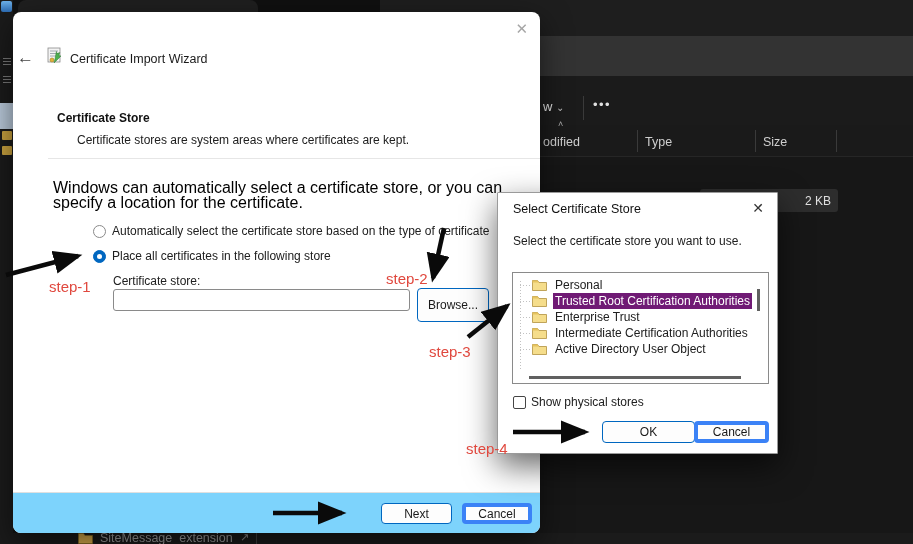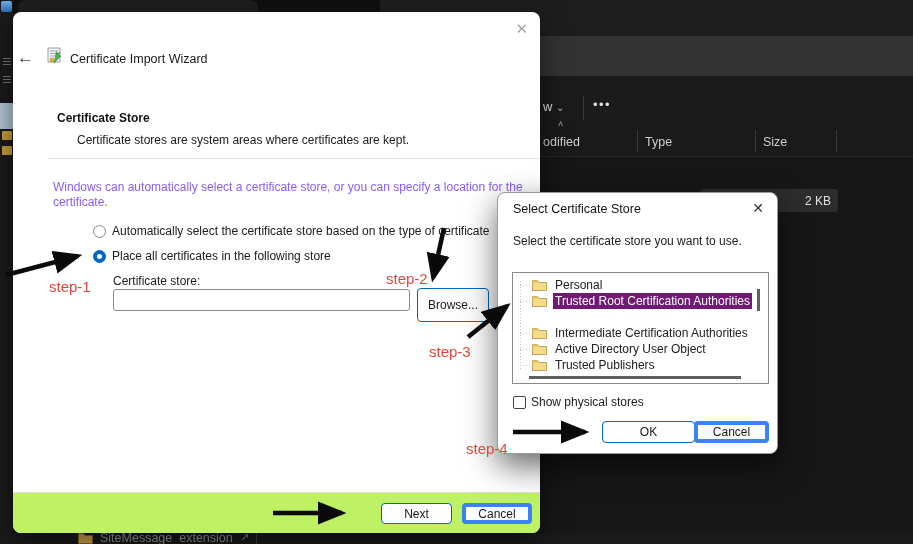--- a/index.html
+++ b/index.html
@@ -50,46 +50,46 @@
   .wizard { position:absolute; left:13px; top:12px; width:527px; height:521px;
     background:#ffffff; border-radius:8px; box-shadow:0 10px 30px rgba(0,0,0,.55);
     z-index:10; overflow:hidden; }
   .wiz-close { position:absolute; right:12px; top:8px; font-size:15px; color:#a6a6a6; cursor:pointer; }
   .wiz-back  { position:absolute; left:4px; top:36px; font-size:17px; color:#444; cursor:pointer; }
   .wiz-appicon { position:absolute; left:33px; top:35px; width:18px; height:18px; }
   .wiz-title { position:absolute; left:57px; top:40px; font-size:12.5px; color:#1a1a1a; }
   .wiz-heading { position:absolute; left:44px; top:99px; font-weight:bold; font-size:12px; color:#111; }
   .wiz-subheading { position:absolute; left:64px; top:121px; font-size:12px; color:#202020; }
   .wiz-divider { position:absolute; left:35px; right:0; top:146px; height:1px; background:#e6e6e6; }
-  .wiz-desc { position:absolute; left:40px; top:168px; width:480px; font-size:12px; line-height:15px; color:#8b5cf6; }
+  .wiz-desc { position:absolute; left:40px; top:168px; width:480px; font-size:16px; line-height:15px; color:#000000; }
 
   .radio-row { position:absolute; left:80px; display:flex; align-items:center; gap:6px; cursor:pointer; }
   .radio { width:13px; height:13px; border-radius:50%; background:#fff; border:1px solid #8a8a8a; flex:0 0 13px;
     display:flex; align-items:center; justify-content:center; }
   .radio.sel { border:1px solid #0067c0; background:#0067c0; }
   .radio.sel span { width:5px; height:5px; border-radius:50%; background:#fff; display:block; }
   .radio-label { font-size:12px; color:#202020; }
 
   .store-label { position:absolute; left:100px; top:262px; font-size:12px; }
   .store-input { position:absolute; left:100px; top:277px; width:297px; height:22px;
     border:1px solid #8a8a8a; border-radius:3px; background:#fff; font:inherit; padding:0 6px; }
 
   .btn { display:flex; align-items:center; justify-content:center; background:#fdfdfd;
     border:4px solid #3b82f6; border-radius:4px; font-size:12px; color:#1a1a1a; cursor:pointer; }
   .btn.accent { border:1px solid #0067c0; }
   .browse-btn { position:absolute; left:404px; top:276px; width:72px; height:34px; }
 
   .wiz-footer { position:absolute; left:0; right:0; bottom:0; height:41px;
-    background:#bef264; border-top:1px solid #e0e0e0; }
+    background:#7dd3fc; border-top:1px solid #e0e0e0; }
   .next-btn   { position:absolute; left:368px; top:10px; width:71px; height:21px; }
   .wcancel-btn{ position:absolute; left:449px; top:10px; width:70px; height:21px; }
 
   
   .store-dialog { position:absolute; left:497px; top:192px; width:281px; height:262px;
-    background:#fff; border-radius:8px; border:1px solid #9a9a9a;
+    background:#fff; border-radius:1px; border:1px solid #9a9a9a;
     box-shadow:0 12px 32px rgba(0,0,0,.6); z-index:20; }
   .sd-title { position:absolute; left:15px; top:9px; font-size:12.5px; color:#111; }
   .sd-close { position:absolute; right:13px; top:7px; font-size:14px; color:#333; cursor:pointer; }
   .sd-prompt { position:absolute; left:15px; top:41px; font-size:12px; }
   .sd-list { position:absolute; left:14px; top:79px; width:257px; height:112px;
     border:1px solid #8a8a8a; background:#fff; overflow:hidden; }
   .tree-rail { position:absolute; left:7px; top:8px; width:1px; height:90px;
     background:repeating-linear-gradient(#c2c2c2 0 1px, transparent 1px 3px); }
   .tree-item { position:absolute; left:0; height:16px; display:flex; align-items:center; cursor:pointer; }
   .tree-dots { width:10px; height:1px; margin-left:7px;
@@ -222,43 +222,43 @@
       <span class="tree-label">Personal</span>
     </div>
     <div class="tree-item" style="top:20px;">
       <span class="tree-dots"></span>
       <svg width="15" height="12" viewBox="0 0 15 12">
           <path d="M0.5 1.5h5l1.5 2h7.5v8H0.5z" fill="#f5dd8b" stroke="#b1913f" stroke-width="0.8"></path>
           <path d="M0.5 1.5h5l1.5 2H0.5z" fill="#e6c35f"></path>
         </svg>
       <span class="tree-label sel">Trusted Root Certification Authorities</span>
     </div>
+    <div class="tree-item" style="top:36px;">
+      <span class="tree-dots"></span>
+      <svg width="15" height="12" viewBox="0 0 15 12">
+          <path d="M0.5 1.5h5l1.5 2h7.5v8H0.5z" fill="#f5dd8b" stroke="#b1913f" stroke-width="0.8"></path>
+          <path d="M0.5 1.5h5l1.5 2H0.5z" fill="#e6c35f"></path>
+        </svg>
+      <span class="tree-label">Enterprise Trust</span>
+    </div>
     <div class="tree-item" style="top:52px;">
       <span class="tree-dots"></span>
       <svg width="15" height="12" viewBox="0 0 15 12">
           <path d="M0.5 1.5h5l1.5 2h7.5v8H0.5z" fill="#f5dd8b" stroke="#b1913f" stroke-width="0.8"></path>
           <path d="M0.5 1.5h5l1.5 2H0.5z" fill="#e6c35f"></path>
         </svg>
       <span class="tree-label">Intermediate Certification Authorities</span>
     </div>
     <div class="tree-item" style="top:68px;">
       <span class="tree-dots"></span>
       <svg width="15" height="12" viewBox="0 0 15 12">
           <path d="M0.5 1.5h5l1.5 2h7.5v8H0.5z" fill="#f5dd8b" stroke="#b1913f" stroke-width="0.8"></path>
           <path d="M0.5 1.5h5l1.5 2H0.5z" fill="#e6c35f"></path>
         </svg>
       <span class="tree-label">Active Directory User Object</span>
-    </div>
-    <div class="tree-item" style="top:84px;">
-      <span class="tree-dots"></span>
-      <svg width="15" height="12" viewBox="0 0 15 12">
-          <path d="M0.5 1.5h5l1.5 2h7.5v8H0.5z" fill="#f5dd8b" stroke="#b1913f" stroke-width="0.8"></path>
-          <path d="M0.5 1.5h5l1.5 2H0.5z" fill="#e6c35f"></path>
-        </svg>
-      <span class="tree-label">Trusted Publishers</span>
     </div>
 
     <div class="vscroll-thumb"></div>
     <div class="hscroll-thumb"></div>
   </div>
 
   <div class="sd-checkrow">
     <span class="checkbox"></span>
     <span>Show physical stores</span>
   </div>

